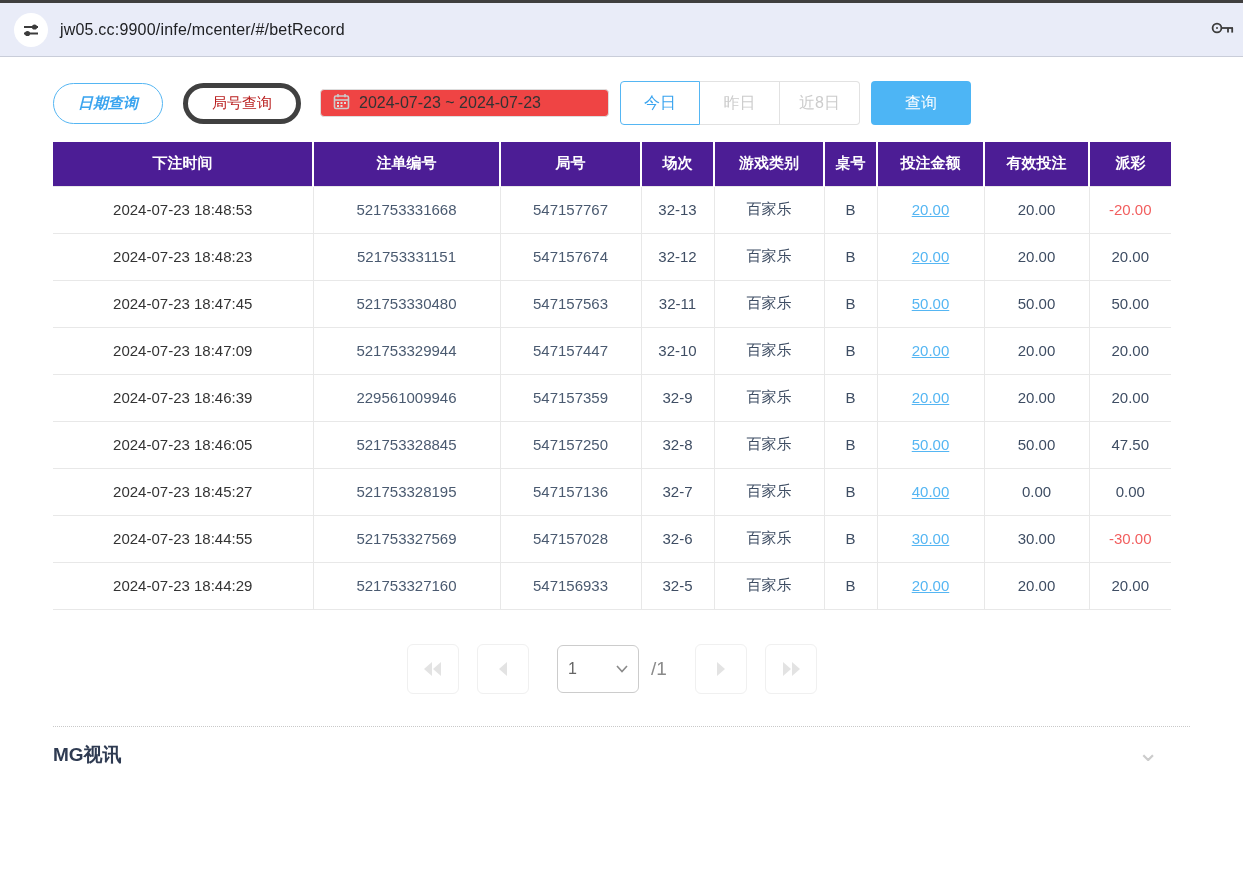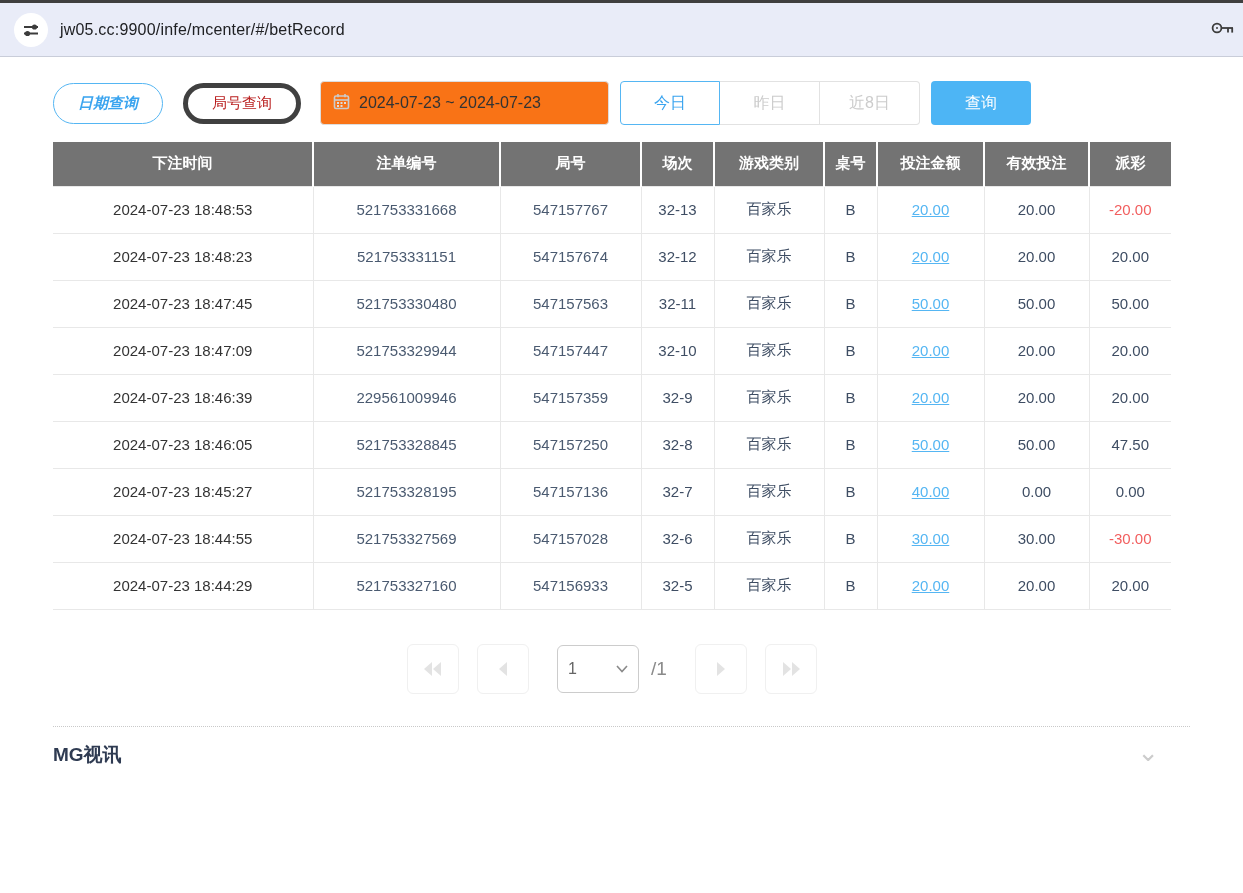--- a/index.html
+++ b/index.html
@@ -17,46 +17,46 @@
 
   
   .content { padding:24px 0 0 53px; width:1224px; }
   .row { display:flex; align-items:center; }
 
   
   .pill { height:41px; padding:0 24px; border-radius:21px; background:#fff;
     font-size:15px; display:flex; align-items:center; cursor:pointer; }
   .pill.active { border:1px solid #55b6f3; color:#3aa4ef; font-weight:bold;font-style:italic; }
   .pill.inactive { border:5px solid #404040; color:#b91c1c; margin-left:20px; }
-  .datebox { height:44px; width:289px; margin-left:19px; border:1px solid #ddd;
-    border-radius:4px; background:#f97316; display:flex; align-items:center; padding:0 12px; }
+  .datebox { height:28px; width:289px; margin-left:19px; border:1px solid #ddd;
+    border-radius:4px; background:#ef4444; display:flex; align-items:center; padding:0 12px; }
   .datebox .dtext { font-size:16px; color:#333; margin-left:9px; }
   .seg-group { display:flex; margin-left:11px; height:44px; }
-  .seg { width:100px; display:flex; align-items:center; justify-content:center;
+  .seg { width:80px; display:flex; align-items:center; justify-content:center;
     font-size:16px; background:#fff; cursor:pointer; }
   .seg.on { border:1px solid #55b6f3; color:#3aa4ef; border-radius:4px 0 0 4px; z-index:2; }
   .seg.off { border:1px solid #e2e2e2; border-left:none; color:#ccc; }
   .seg.off:last-child { border-radius:0 4px 4px 0; }
   .search-btn { width:100px; height:44px; margin-left:11px; border:none; border-radius:4px;
     background:#4db5f5; color:#fff; font-size:16px; cursor:pointer;
     font-family:"Liberation Sans","DejaVu Sans",sans-serif; }
 
   
   .summary { width:1118px; margin-top:28px; border-collapse:collapse; table-layout:fixed; }
   .summary th { background:#e9e9e9; height:47px; font-size:16px; color:#333;
     font-weight:normal; border-left:2px solid #fff; }
   .summary th:first-child { border-left:none; }
   .summary td { height:50px; text-align:center; font-size:16px; color:#333;
     border:1px solid #e8e8e8; border-top:none; background:#fff; }
   .summary td:first-child { border-left:none; }
   .summary td:last-child { border-right:none; }
 
   
   .bets { width:1118px; margin-top:17px; border-collapse:collapse; table-layout:fixed; }
-  .bets th { background:#737373; color:#fff; font-size:15px; font-weight:bold;
+  .bets th { background:#4c1d95; color:#fff; font-size:15px; font-weight:bold;
     height:44px; border-left:2px solid #fff; }
   .bets th:first-child { border-left:none; }
   .bets td { height:47px; text-align:center; font-size:15px; color:#3e4d63;
     border:1px solid #e8e8e8; background:#fff; }
   .bets td:first-child { border-left:none;margin-top:47px; }
   .bets td:last-child { border-right:none; }
   .bets td.c-time { color:#333; }
   .bets td.c-num { color:#4a5a70; }
   .bet-link { color:#55b6f3; text-decoration:underline; cursor:pointer; }
   .payout-cell.neg { color:#f25e5e; }

